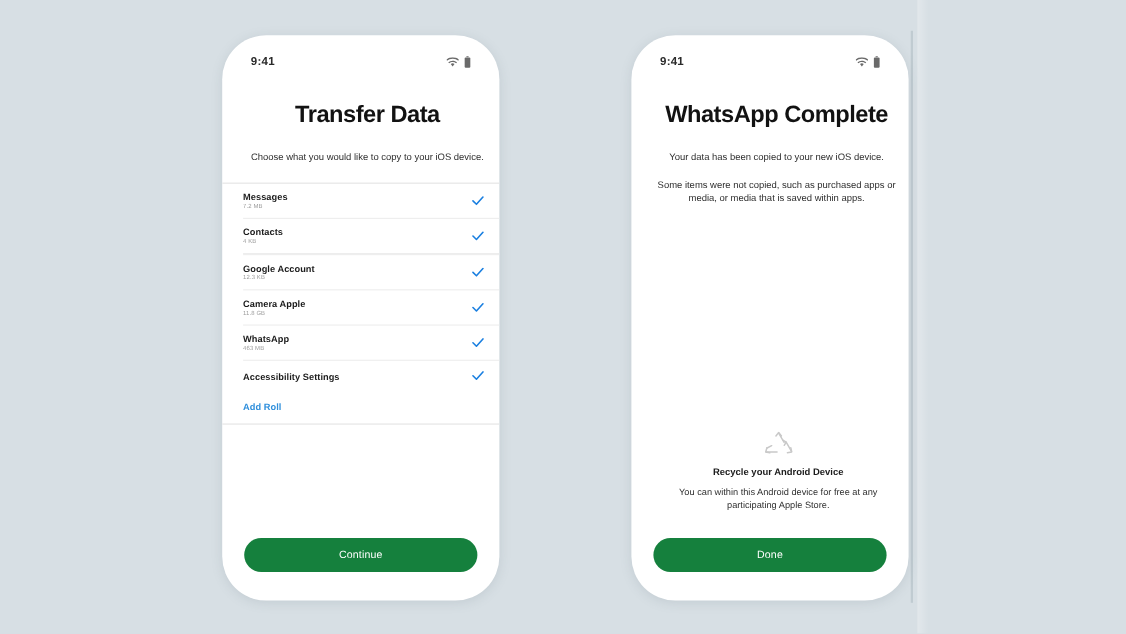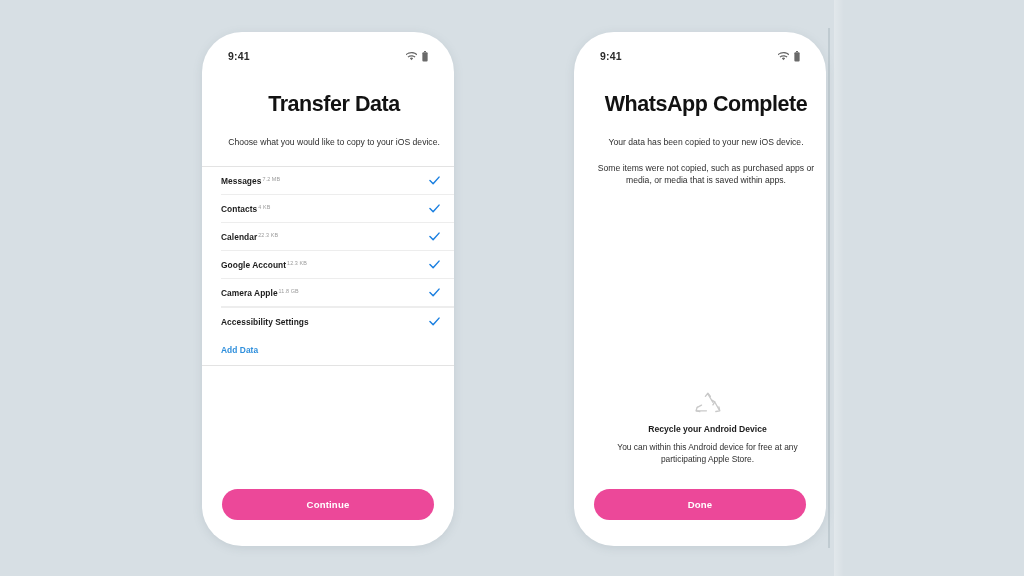--- a/index.html
+++ b/index.html
@@ -124,21 +124,21 @@
     margin-right: 0px;
   }
   .row {
     display: flex;
     align-items: center;
     justify-content: space-between;
     padding: 7px 14px 7px 19px;
     min-height: 27px;
     box-sizing: border-box;
   }
-  .row-text { display: flex; flex-direction: row; gap: 1px; }
+  .row-text { display: flex; flex-direction: column; gap: 1px; }
   .row-label {
     font-size: 8.4px;
     font-weight: bold;
     color: #1c1c1c;
     letter-spacing: 0.05px;
   }
   .row-size {
     font-size: 5.4px;
     color: #9b9b9b;
     letter-spacing: 0.1px;
@@ -177,25 +177,25 @@
 
   
   .cta-wrap {
     padding: 0 20px 26px 20px;
   }
   .cta {
     display: block;
     width: 100%;
     border: none;
     border-radius: 17px;
-    background: #ec4899;
+    background: #15803d;
     color: #ffffff;
     font-family: "Liberation Sans", sans-serif;
     font-size: 9.6px;
-    font-weight: bold;
+    font-weight: normal;
     letter-spacing: 0.15px;
     padding: 10px 0;
     cursor: pointer;
   }
 </style>
 </head>
 <body>
 
 <div class="stage">
 
@@ -249,31 +249,20 @@
                 <span class="row-label">Contacts</span>
                 <span class="row-size">4 KB</span>
               </div>
               <span class="check">
                 <svg width="11" height="9" viewBox="0 0 16 13">
                   <path d="M1.4 6.6 6 11.2 14.6 1.6" fill="none" stroke="#1a7fe0" stroke-width="2.1" stroke-linecap="round" stroke-linejoin="round"></path>
                 </svg>
               </span>
             </div>
             <div class="rule-inset"></div>
-            <div class="row">
-              <div class="row-text">
-                <span class="row-label">Calendar</span>
-                <span class="row-size">22.3 KB</span>
-              </div>
-              <span class="check">
-                <svg width="11" height="9" viewBox="0 0 16 13">
-                  <path d="M1.4 6.6 6 11.2 14.6 1.6" fill="none" stroke="#1a7fe0" stroke-width="2.1" stroke-linecap="round" stroke-linejoin="round"></path>
-                </svg>
-              </span>
-            </div>
             <div class="rule-inset"></div>
             <div class="row">
               <div class="row-text">
                 <span class="row-label">Google Account</span>
                 <span class="row-size">12.3 KB</span>
               </div>
               <span class="check">
                 <svg width="11" height="9" viewBox="0 0 16 13">
                   <path d="M1.4 6.6 6 11.2 14.6 1.6" fill="none" stroke="#1a7fe0" stroke-width="2.1" stroke-linecap="round" stroke-linejoin="round"></path>
                 </svg>
@@ -285,34 +274,45 @@
                 <span class="row-label">Camera Apple</span>
                 <span class="row-size">11.8 GB</span>
               </div>
               <span class="check">
                 <svg width="11" height="9" viewBox="0 0 16 13">
                   <path d="M1.4 6.6 6 11.2 14.6 1.6" fill="none" stroke="#1a7fe0" stroke-width="2.1" stroke-linecap="round" stroke-linejoin="round"></path>
                 </svg>
               </span>
             </div>
             <div class="rule-inset"></div>
+            <div class="row">
+              <div class="row-text">
+                <span class="row-label">WhatsApp</span>
+                <span class="row-size">463 MB</span>
+              </div>
+              <span class="check">
+                <svg width="11" height="9" viewBox="0 0 16 13">
+                  <path d="M1.4 6.6 6 11.2 14.6 1.6" fill="none" stroke="#1a7fe0" stroke-width="2.1" stroke-linecap="round" stroke-linejoin="round"></path>
+                </svg>
+              </span>
+            </div>
             <div class="rule-inset"></div>
             <div class="row">
               <div class="row-text">
                 <span class="row-label">Accessibility Settings</span>
               </div>
               <span class="check">
                 <svg width="11" height="9" viewBox="0 0 16 13">
                   <path d="M1.4 6.6 6 11.2 14.6 1.6" fill="none" stroke="#1a7fe0" stroke-width="2.1" stroke-linecap="round" stroke-linejoin="round"></path>
                 </svg>
               </span>
             </div>
           </div>
         <div class="row addfiles-row">
-          <span class="addfiles-label">Add Data</span>
+          <span class="addfiles-label">Add Roll</span>
         </div>
         <div class="rule-full"></div>
       </div>
 
       <div class="spacer"></div>
 
       <div class="cta-wrap">
         <button class="cta">Continue</button>
       </div>
     </div>

